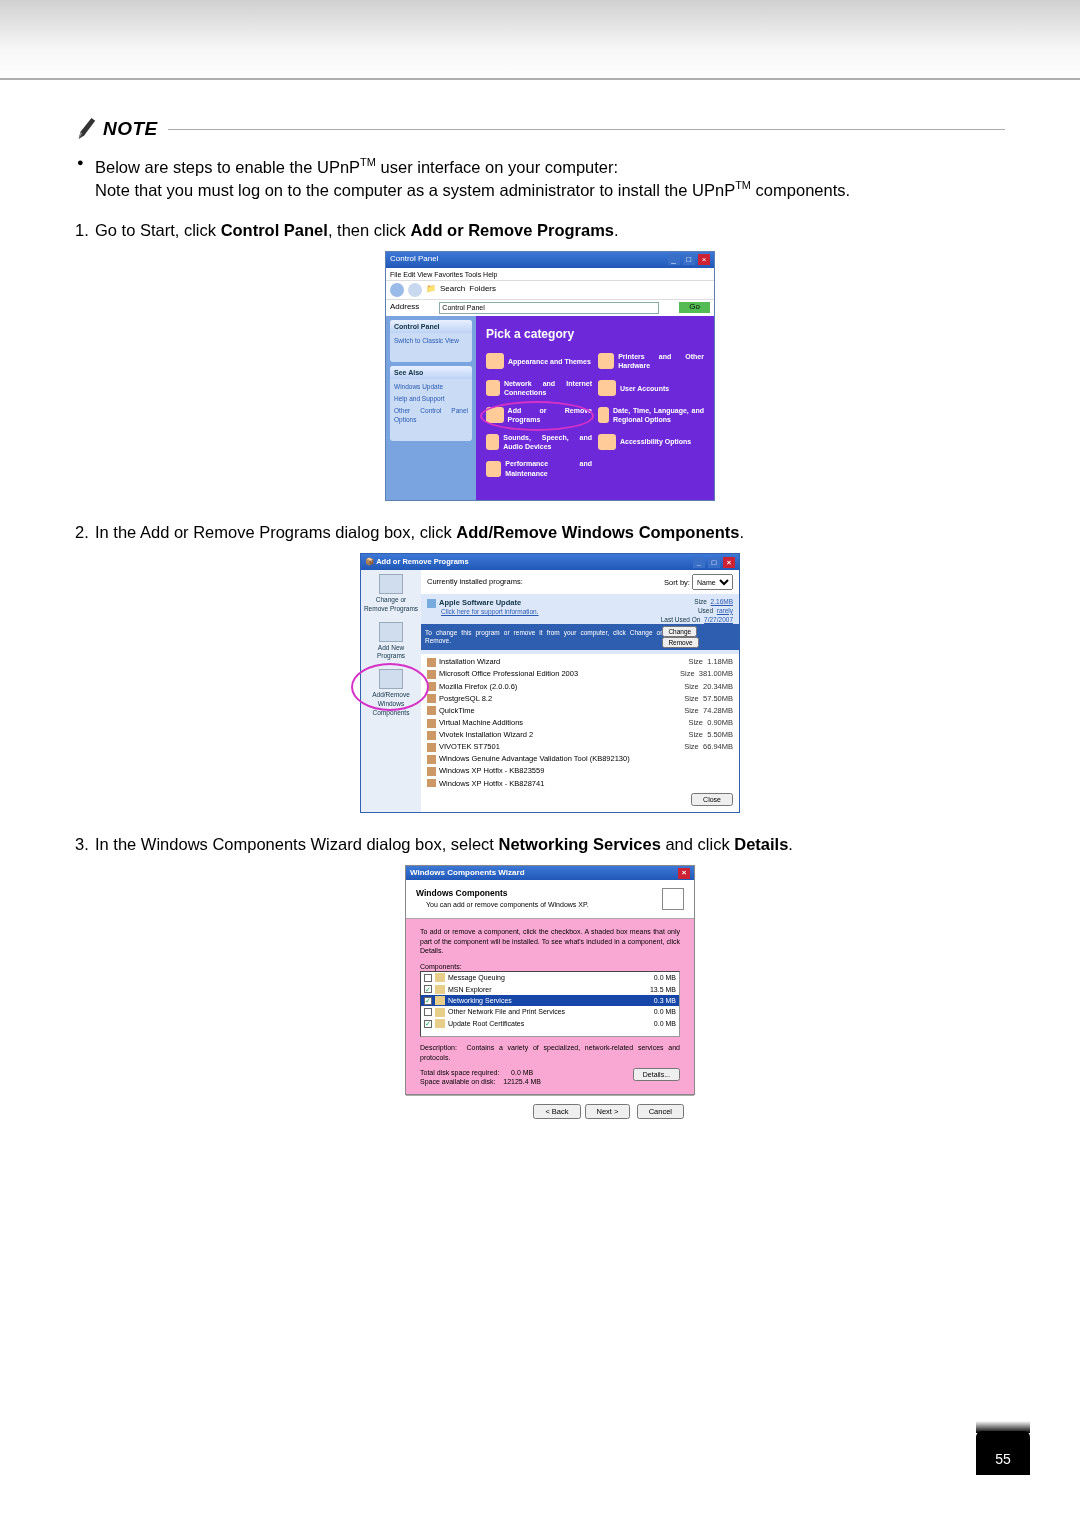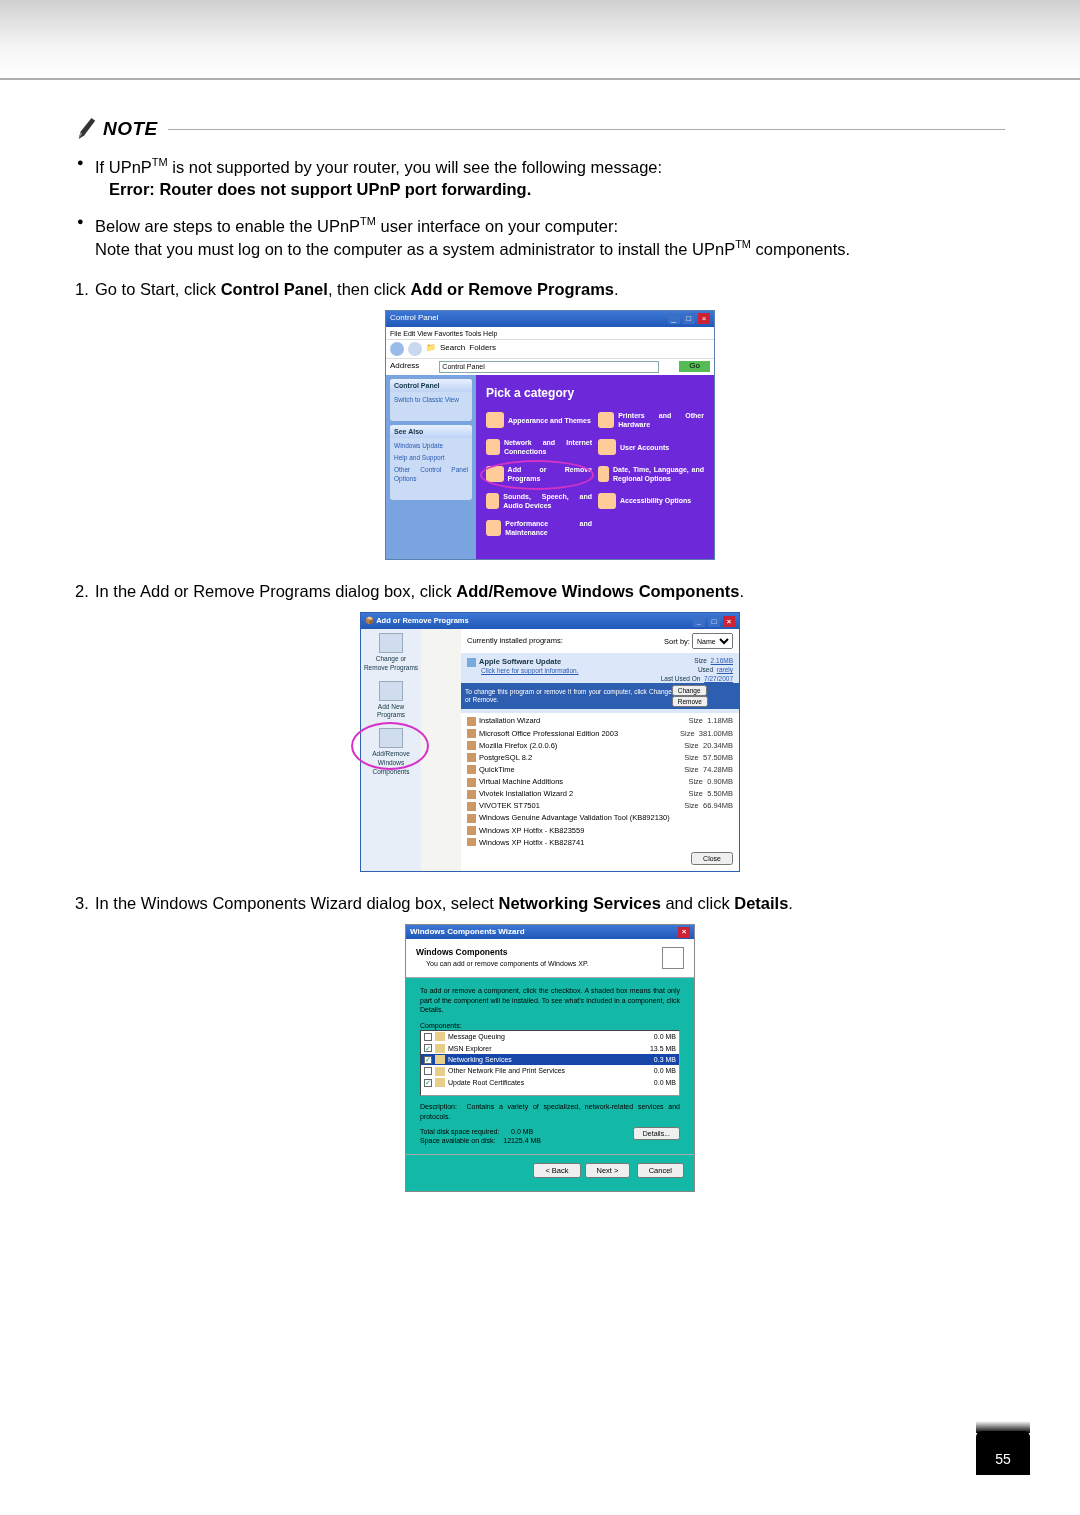--- a/index.html
+++ b/index.html
@@ -143,21 +143,21 @@
       background:#f4f4f0;
       position: relative;
     }
     .shot2 .titlebar {
       height: 16px;
       background: linear-gradient(to bottom, #3d78d6, #2158b8);
       color:#fff; display:flex; align-items:center; justify-content:space-between; padding:0 4px; font-weight:bold;
     }
     .shot2 .titlebar-btns span { display:inline-block; width:12px; height:11px; background:#c23; margin-left:1px; text-align:center; line-height:11px;}
     .shot2 .titlebar-btns .min,.shot2 .titlebar-btns .max { background:#3a6fc8;}
-    .shot2 .body { display:flex; height:calc(100% - 16px);gap:40px;}
+    .shot2 .body { display:flex; height:calc(100% - 16px);}
     .shot2 .left { width:60px; background:#e8eef8; padding:4px 2px; text-align:center;}
     .shot2 .left .navitem { margin-bottom:8px; font-size:6.5px; color:#134;}
     .shot2 .left .navitem .nic { width:24px; height:20px; margin:0 auto 2px; background:#d0ddef; border:1px solid #9ab;}
     .shot2 .left .circled { position:relative;}
     .shot2 .left .circled::after { content:""; position:absolute; left:-12px; top:-6px; width:74px; height:44px; border:2px solid #d632c8; border-radius:50%; pointer-events:none;}
     .shot2 .right { flex:1; background:#fff; display:flex; flex-direction:column;}
     .shot2 .tophdr { display:flex; justify-content:space-between; align-items:center; padding:4px 6px;}
     .shot2 .tophdr .sort select { font-size:7px; height:16px;}
     .shot2 .selprog { background:#dce7f9; padding:4px 6px;}
     .shot2 .selprog .name{ color:#134; font-weight:bold; display:flex; align-items:center; gap:3px;}
@@ -171,25 +171,25 @@
     .shot2 .row { display:flex; justify-content:space-between; padding:1px 6px; align-items:center;}
     .shot2 .row .nm { display:flex; align-items:center; gap:3px;}
     .shot2 .row .ic { width:9px; height:9px; background:#c96; display:inline-block;}
     .shot2 .row .sz { color:#333;}
     .shot2 .footer { padding:6px; text-align:right;}
     .shot2 .footer button { font-size:7px; padding:1px 10px;}
 
     
     .shot3 {
       width: 290px;
-      height: 268px;
+      height: 230px;
       font-family: Tahoma, sans-serif;
       font-size: 8px;
       border:1px solid #888;
-      background:#14b8a6;
+      background:#f9a8d4;
       position: relative;
     }
     .shot3 .titlebar {
       height: 14px;
       background: linear-gradient(to bottom, #3d78d6, #2158b8);
       color:#fff; display:flex; justify-content:space-between; align-items:center; padding:0 4px; font-weight:bold;
     }
     .shot3 .closebtn { width:12px;height:11px;background:#c23;text-align:center;line-height:10px;}
     .shot3 .hdr { background:#fff; padding:8px 10px; display:flex; justify-content:space-between; border-bottom:1px solid #aaa;}
     .shot3 .hdr .bold { font-weight:bold; font-size:8.5px;}
@@ -241,24 +241,20 @@
   <div class="note-header">
     <svg class="note-icon" viewBox="0 0 24 30">
         <polygon points="4,26 6,18 18,3 22,6 10,22" fill="#333"></polygon>
         <polygon points="4,26 6,18 8,20" fill="#888"></polygon>
       </svg>
     <span class="note-title">NOTE</span>
     <div class="note-line"></div>
   </div>
 
   <ul class="bullets">
-    <li>
-      <span>If UPnP</span><span class="sup">TM</span><span> is not supported by your router, you will see the following message:</span><br>
-      <span class="indent bold">Error: Router does not support UPnP port forwarding.</span>
-    </li>
     <li>
       <span>Below are steps to enable the UPnP</span><span class="sup">TM</span><span> user interface on your computer:</span><br>
       <span>Note that you must log on to the computer as a system administrator to install the UPnP</span><span class="sup">TM</span><span> components.</span>
     </li>
   </ul>
 
   <ol class="steps">
     <li>
       <span>Go to Start, click </span><span class="bold">Control Panel</span><span>, then click </span><span class="bold">Add or Remove Programs</span><span>.</span>
 

